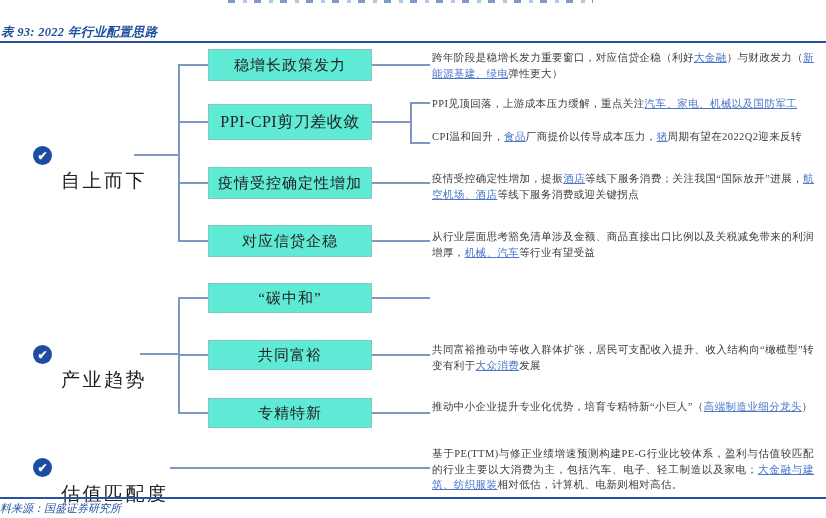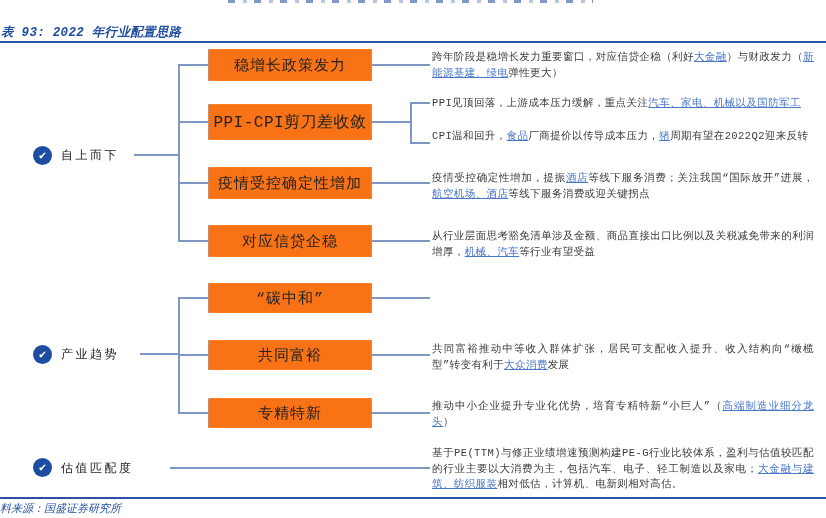--- a/index.html
+++ b/index.html
@@ -1,18 +1,18 @@
 <!DOCTYPE html>
 <html><head>
 <meta charset="utf-8">
 <style>
   html,body{margin:0;padding:0;background:#fff;}
   .canvas{
     position:relative;width:826px;height:518px;overflow:hidden;background:#fff;
-    font-family:Liberation Mono, monospace;
+    font-family:Liberation Serif, serif;
   }
   .top-frag{
     position:absolute;left:228px;top:0;width:365px;height:3px;opacity:.65;
     background:repeating-linear-gradient(90deg,#3a62b0 0 7px,transparent 7px 15px,#8fa7d6 15px 19px,transparent 19px 26px);
   }
   .fig-title{
     position:absolute;left:1px;top:24px;font-size:12.5px;font-weight:bold;font-style:italic;
     color:#1F4E9F;letter-spacing:.3px;white-space:nowrap;
   }
   .rule{position:absolute;left:0;width:826px;height:2px;background:#2A52A2;}
@@ -21,26 +21,26 @@
   .fig-source{
     position:absolute;left:0px;top:501px;font-size:11px;font-style:italic;
     color:#1F4E9F;white-space:nowrap;
   }
   .check{
     position:absolute;width:19px;height:19px;border-radius:50%;background:#1C4DA1;
     color:#fff;display:flex;align-items:center;justify-content:center;
     font-size:12px;font-weight:bold;line-height:1;
   }
   .seclabel{
-    position:absolute;font-size:12px;color:#222;letter-spacing:2.5px;white-space:nowrap;
+    position:absolute;font-size:19px;color:#222;letter-spacing:2.5px;white-space:nowrap;margin-top:21px;
   }
   .hl{position:absolute;height:1.6px;background:#7E97C3;}
   .vl{position:absolute;width:1.6px;background:#7E97C3;}
   .node{
-    position:absolute;left:208px;width:164px;border:1px dotted #A6A6B0;background:#f97316;
+    position:absolute;left:208px;width:164px;border:1px dotted #A6A6B0;background:#5eead4;
     display:flex;align-items:center;justify-content:center;
     font-size:15px;color:#222;letter-spacing:1px;white-space:nowrap;box-sizing:border-box;
   }
   .node.big{font-size:16px;letter-spacing:.5px;}
   .desc{
     position:absolute;left:432px;width:382px;font-size:10.5px;line-height:15.5px;
     color:#3b3b3b;letter-spacing:.4px;text-align:justify;
   }
   .desc .lnk{color:#4a77c9;text-decoration:underline;cursor:pointer;}
 </style>

